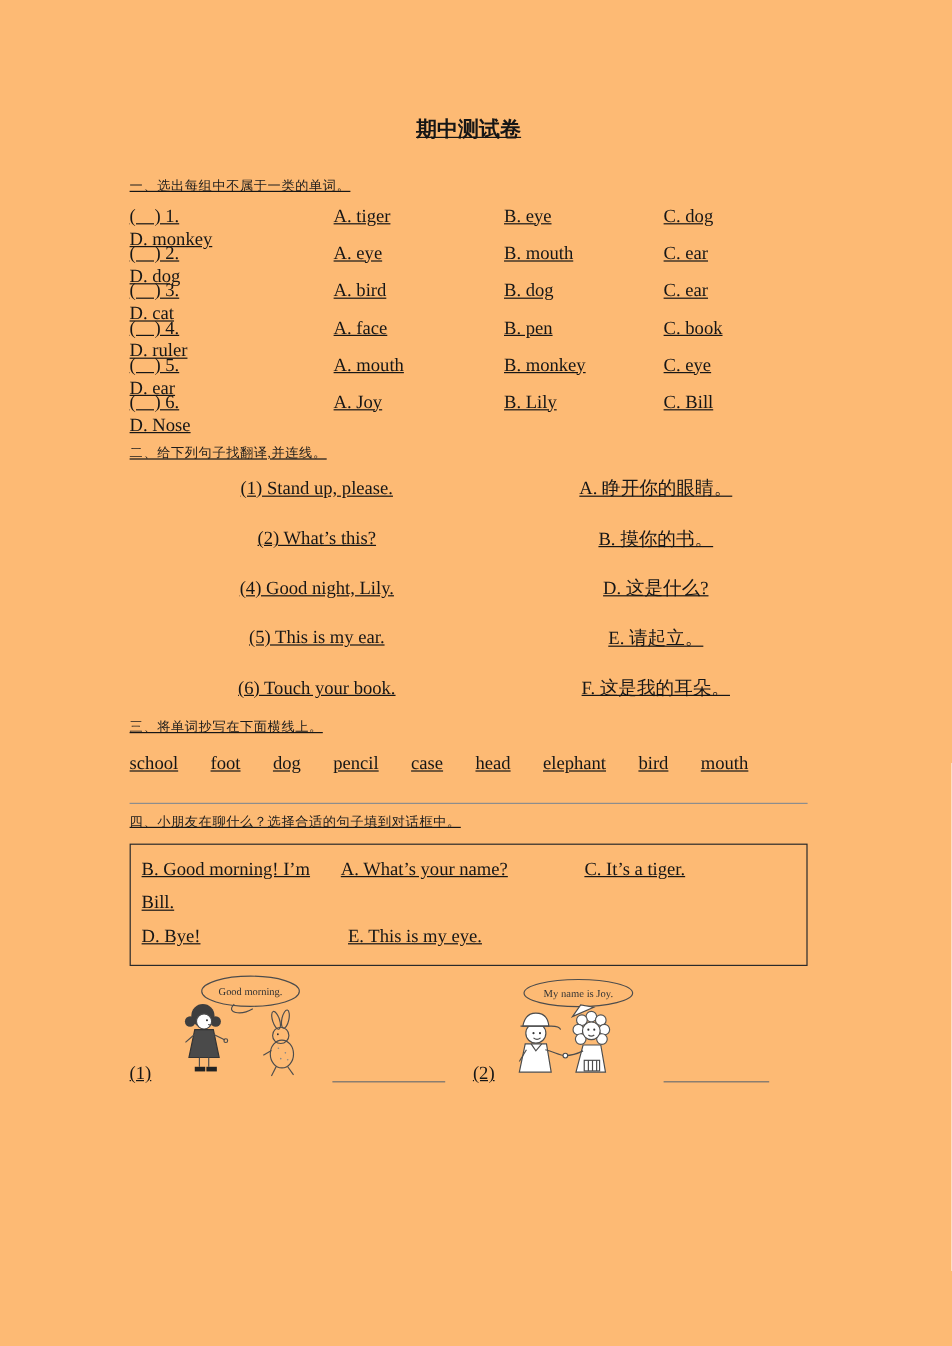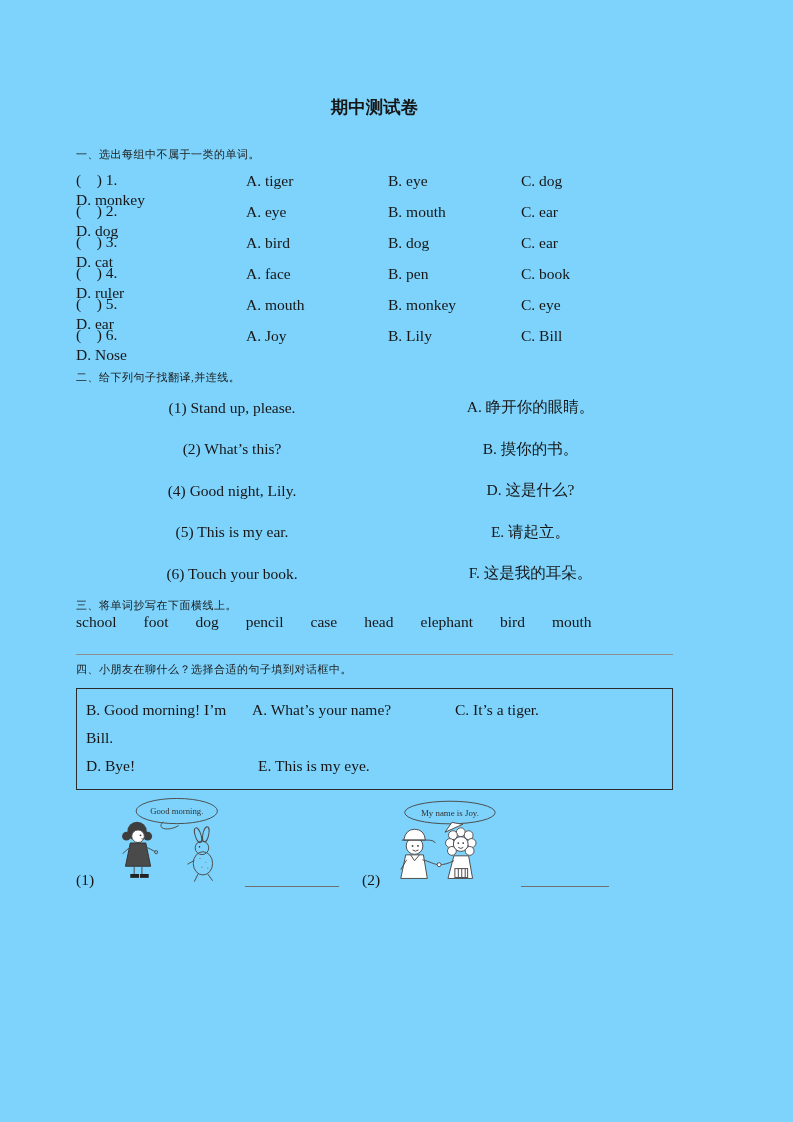--- a/index.html
+++ b/index.html
@@ -1,25 +1,26 @@
 <!DOCTYPE html>
 <html><head>
 <meta charset="utf-8">
 <style>
   html,body { margin:0; padding:0; background:#ffffff; }
   .page {
     position:relative;
     width:793px; height:1122px;
-    background:#7dd3fc;
+    background:#fdba74;
     color:#161616;
     font-family:"Liberation Serif","DejaVu Serif",serif;
     font-size:15.5px;
     box-sizing:border-box;
-    padding:97px 120px 0 76px;
+    padding:97px 120px 0 108px;
     overflow:hidden;
+    text-decoration:underline;
   }
   .title {
     text-align:center;
     font-size:17.5px;
     font-weight:bold;
     line-height:1.2;
   }
   .sec-heading {
     font-size:11px;
     letter-spacing:0.5px;
@@ -39,20 +40,21 @@
   .pair-rows { margin-top:2px; }
   .pair-row {
     display:grid;
     grid-template-columns:312px 1fr;
     height:41.5px;
     align-items:center;
     text-align:center;
   }
   .pair-right { font-size:15.5px; }
   .words-row {
+    margin-top:15px;
     display:flex;
     gap:27px;
     align-items:baseline;
   }
   .copy-rule {
     margin-top:23px;
     border:none;
     border-top:1px solid #8d8d8d;
     height:0;
   }

